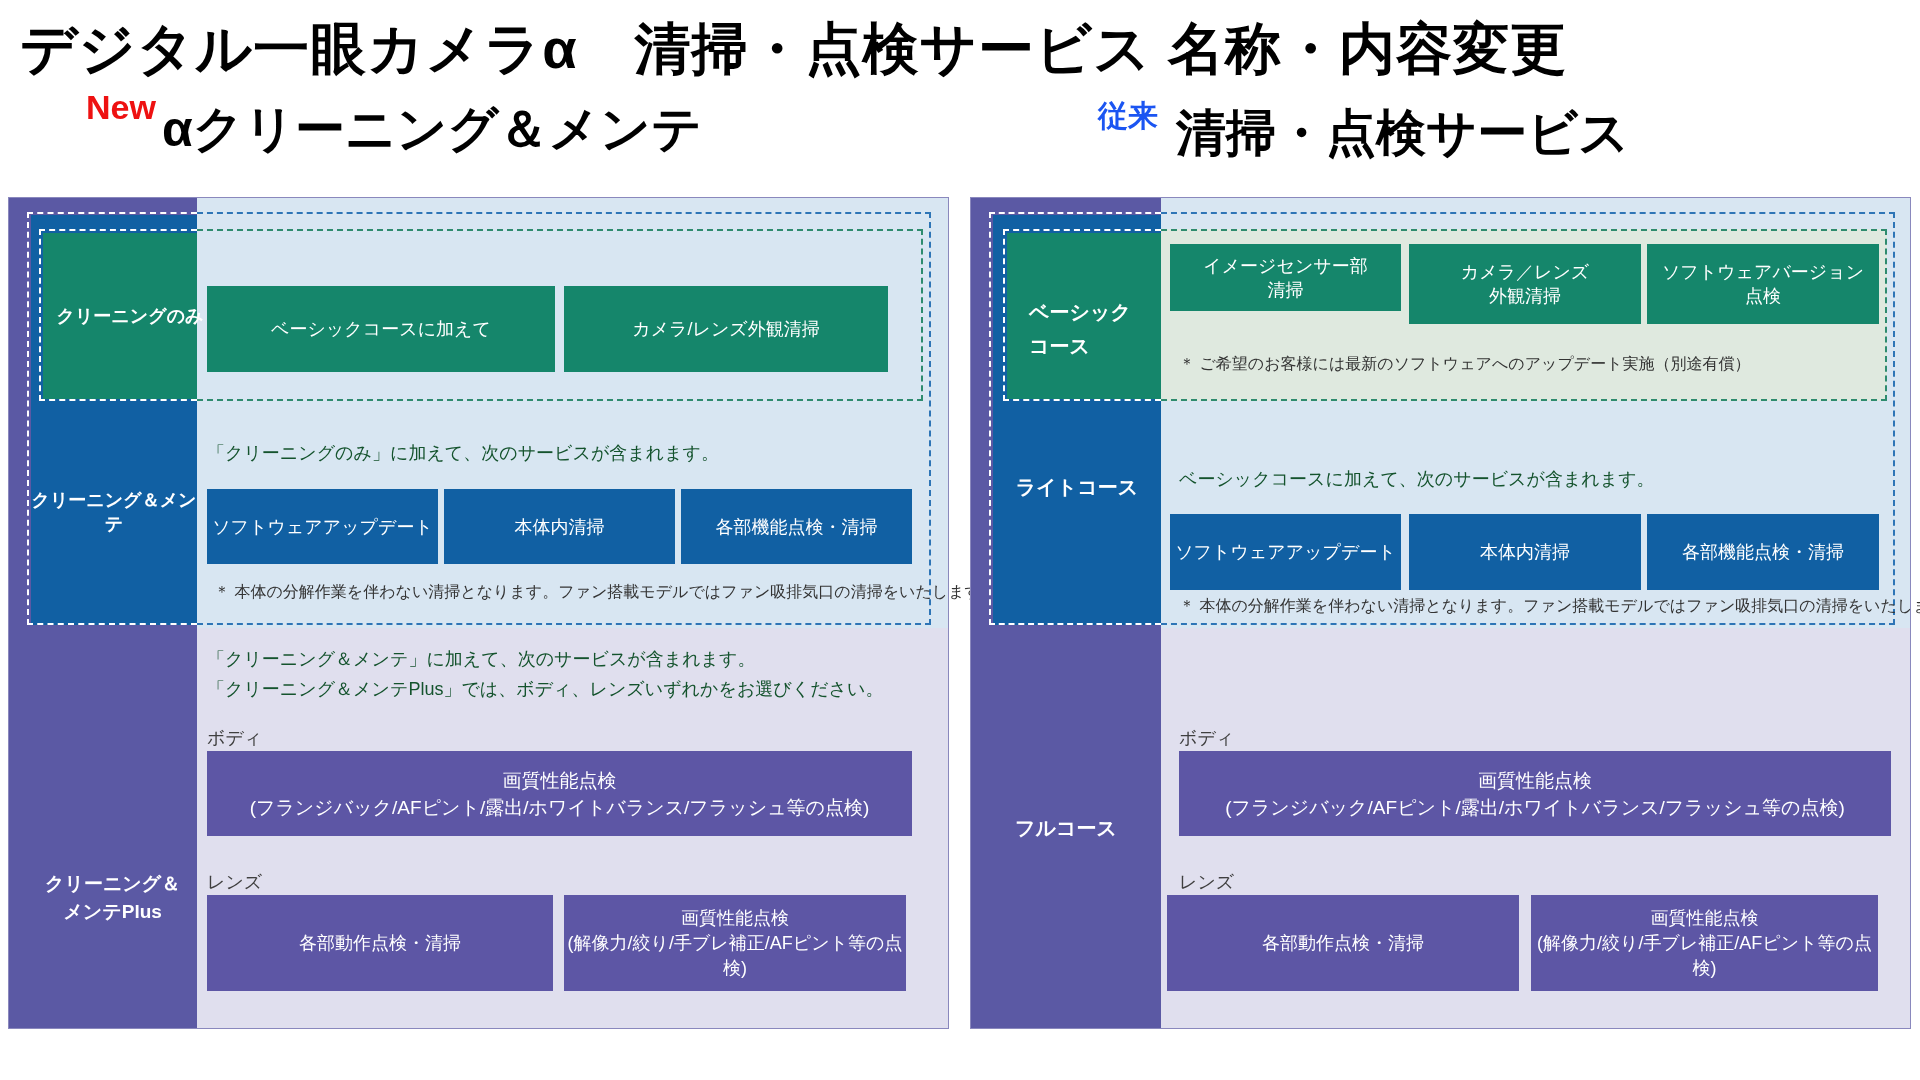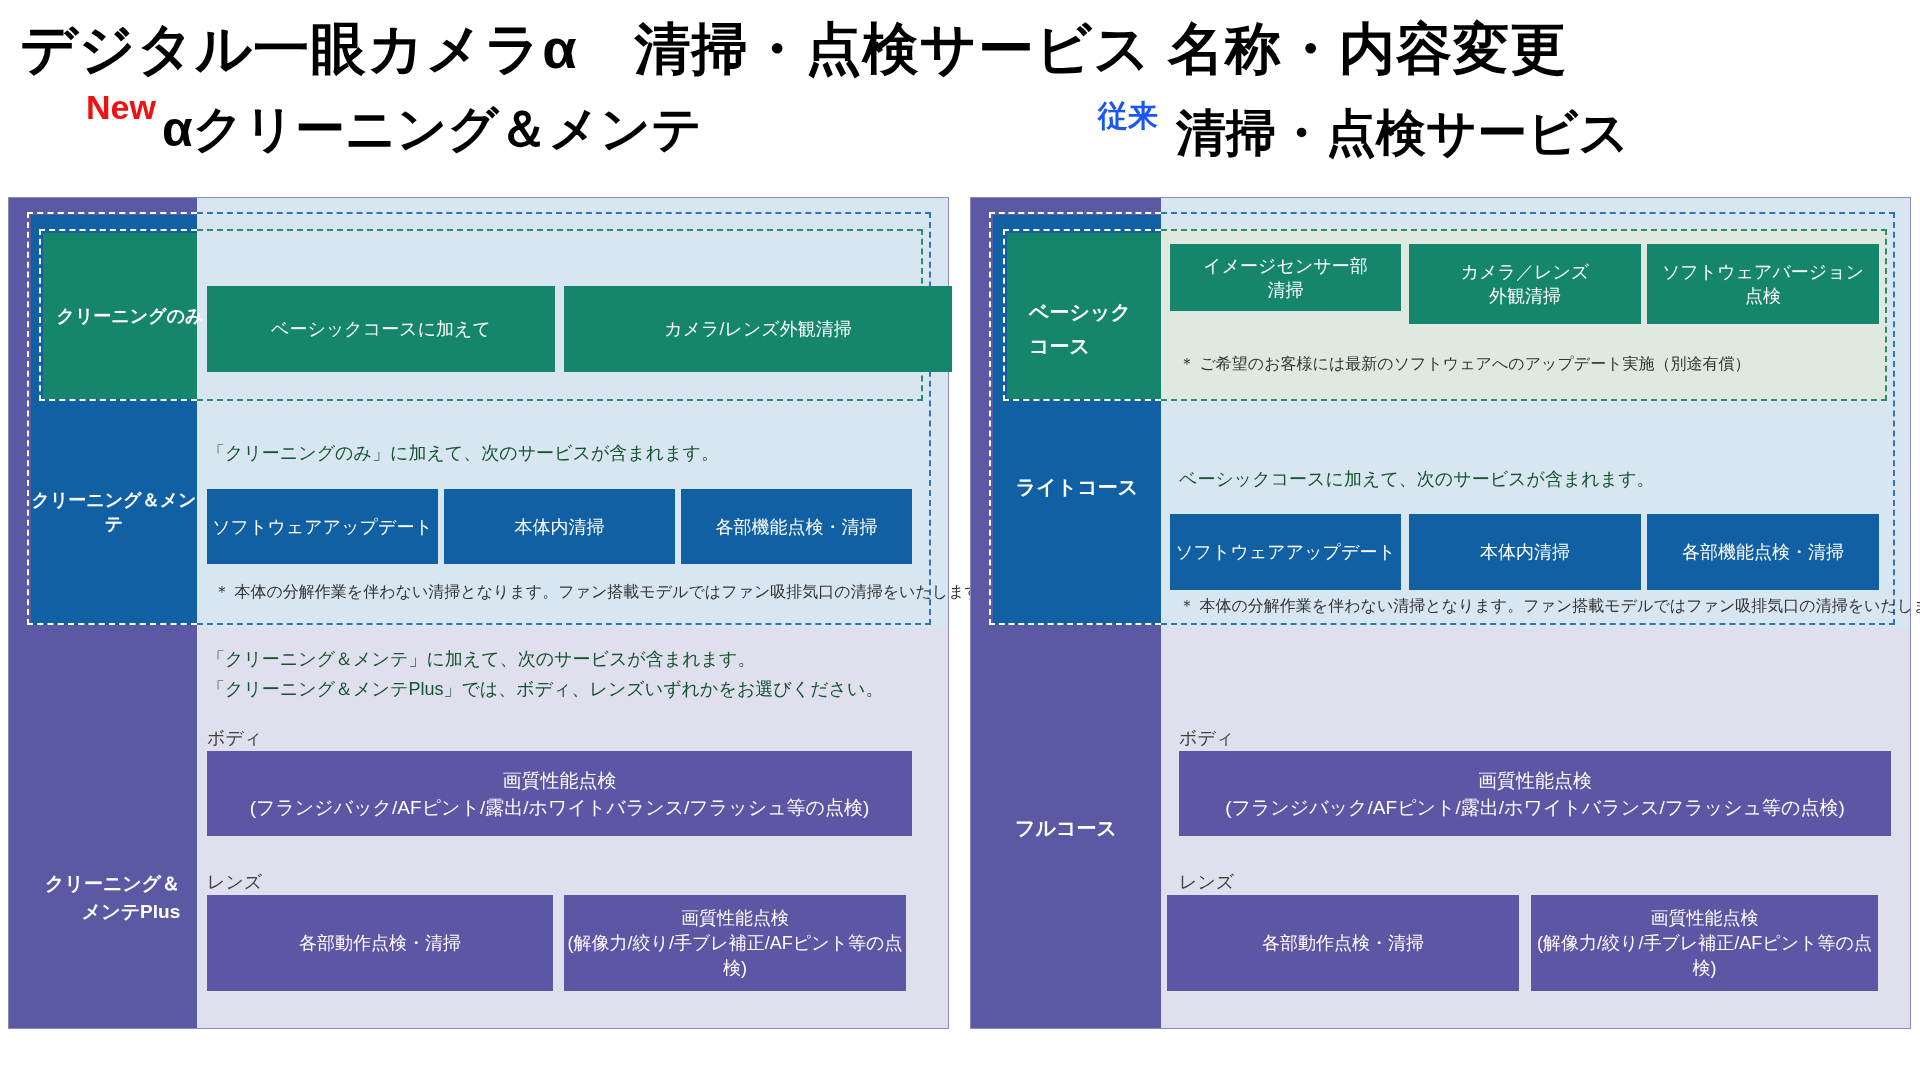--- a/index.html
+++ b/index.html
@@ -62,25 +62,25 @@
     <div class="abs boxBlue" style="left:22px;top:17px;width:166px;height:410px;"></div>
     <div class="abs boxGreen" style="left:34px;top:35px;width:154px;height:166px;"></div>
 
     <div class="abs dashWhite noR" style="left:18px;top:14px;width:170px;height:413px;"></div>
     <div class="abs dash noL" style="left:188px;top:14px;width:734px;height:413px;"></div>
     <div class="abs dashWhite noR" style="left:30px;top:31px;width:158px;height:172px;"></div>
     <div class="abs dashGreen noL" style="left:188px;top:31px;width:726px;height:172px;"></div>
 
     <div class="abs rowlabel" style="left:34px;top:35px;width:174px;height:166px;font-size:18px;font-family:Liberation Mono, monospace;">クリーニングのみ</div>
     <div class="abs rowlabel" style="left:22px;top:201px;width:166px;height:226px;font-size:18px;">クリーニング＆メンテ</div>
-    <div class="abs rowlabel pl" style="left:24px;top:640px;width:160px;height:120px;font-size:19px;line-height:28px;justify-content:flex-start;text-align:right;padding-left:12px;">クリーニング＆
+    <div class="abs rowlabel pl" style="left:24px;top:640px;width:160px;height:120px;font-size:19px;line-height:28px;justify-content:flex-start;text-align:center;padding-left:12px;">クリーニング＆
 メンテPlus</div>
 
     <div class="abs btn btnGreen" style="left:198px;top:88px;width:348px;height:86px;">ベーシックコースに加えて</div>
-    <div class="abs btn btnGreen" style="left:555px;top:88px;width:388px;height:86px;">カメラ/レンズ外観清掃</div>
+    <div class="abs btn btnGreen" style="left:555px;top:88px;width:324px;height:86px;">カメラ/レンズ外観清掃</div>
 
     <div class="abs para" style="left:198px;top:240px;white-space:nowrap;">「クリーニングのみ」に加えて、次のサービスが含まれます。</div>
     <div class="abs btn btnBlue" style="left:198px;top:291px;width:231px;height:75px;">ソフトウェアアップデート</div>
     <div class="abs btn btnBlue" style="left:435px;top:291px;width:231px;height:75px;">本体内清掃</div>
     <div class="abs btn btnBlue" style="left:672px;top:291px;width:231px;height:75px;">各部機能点検・清掃</div>
     <div class="abs note" style="left:205px;top:384px;">＊ 本体の分解作業を伴わない清掃となります。ファン搭載モデルではファン吸排気口の清掃をいたします</div>
 
     <div class="abs para pl" style="left:198px;top:446px;width:735px;">「クリーニング＆メンテ」に加えて、次のサービスが含まれます。
 「クリーニング＆メンテPlus」では、ボディ、レンズいずれかをお選びください。</div>
     <div class="abs seclab" style="left:198px;top:528px;">ボディ</div>

